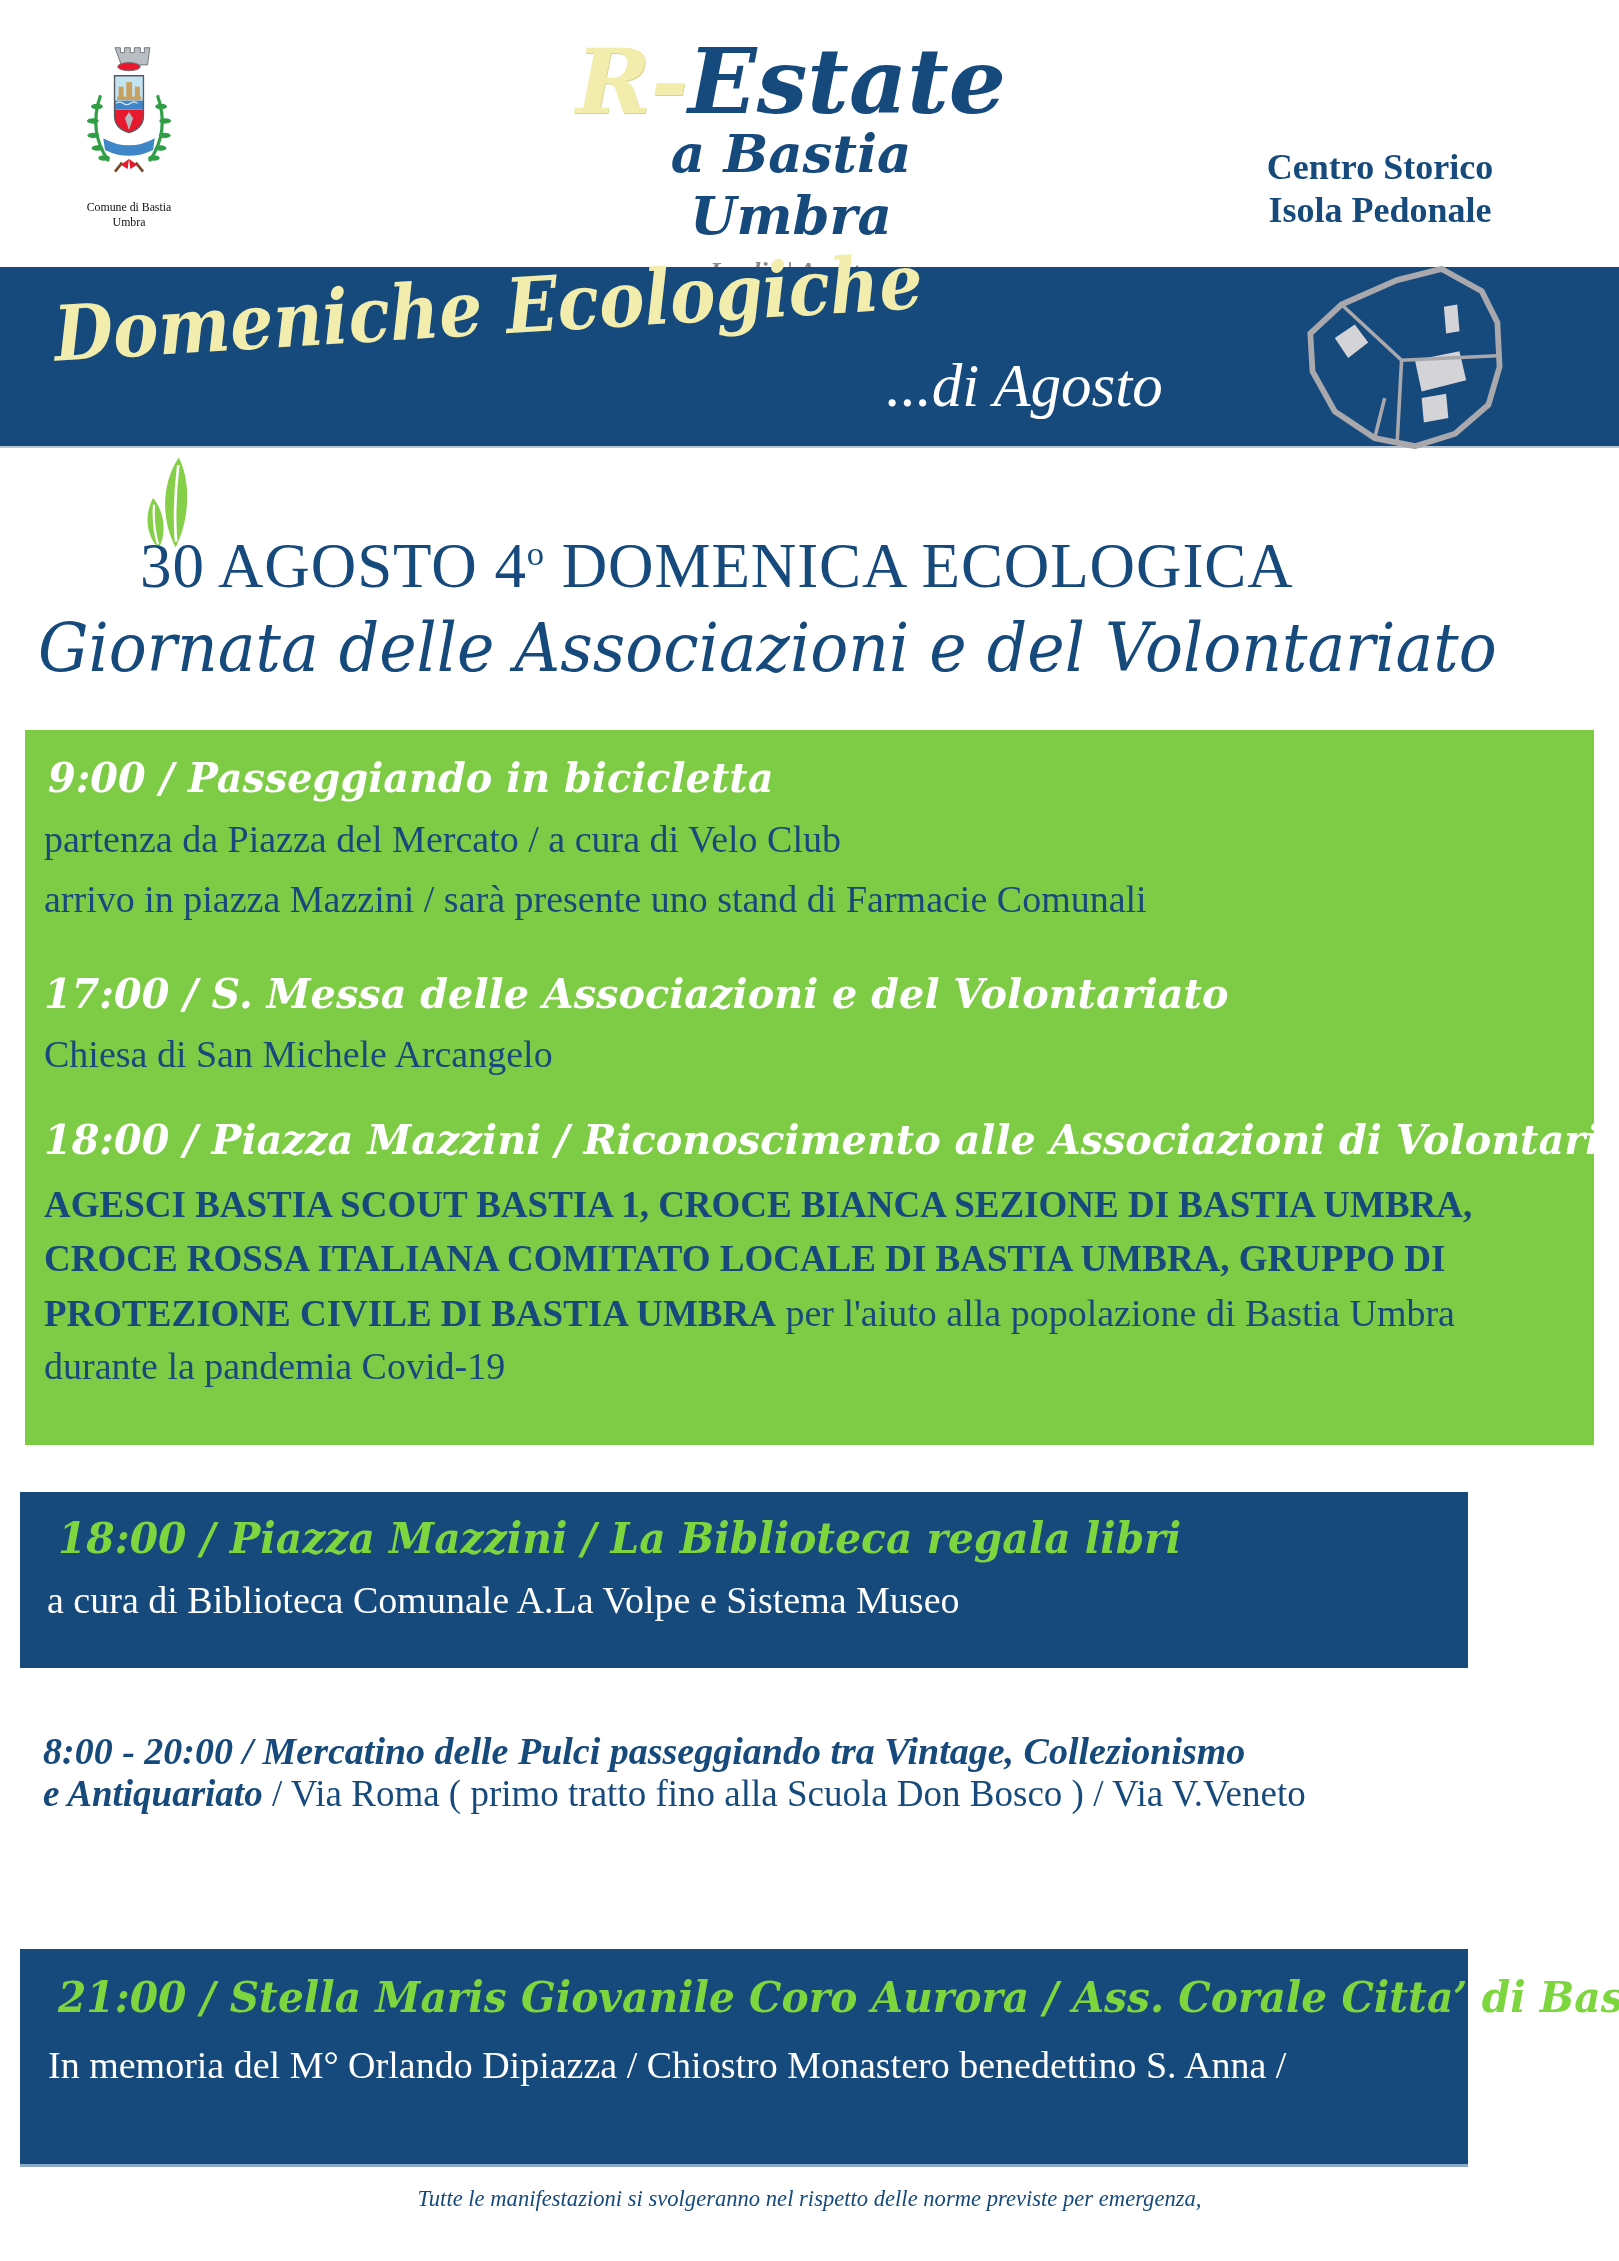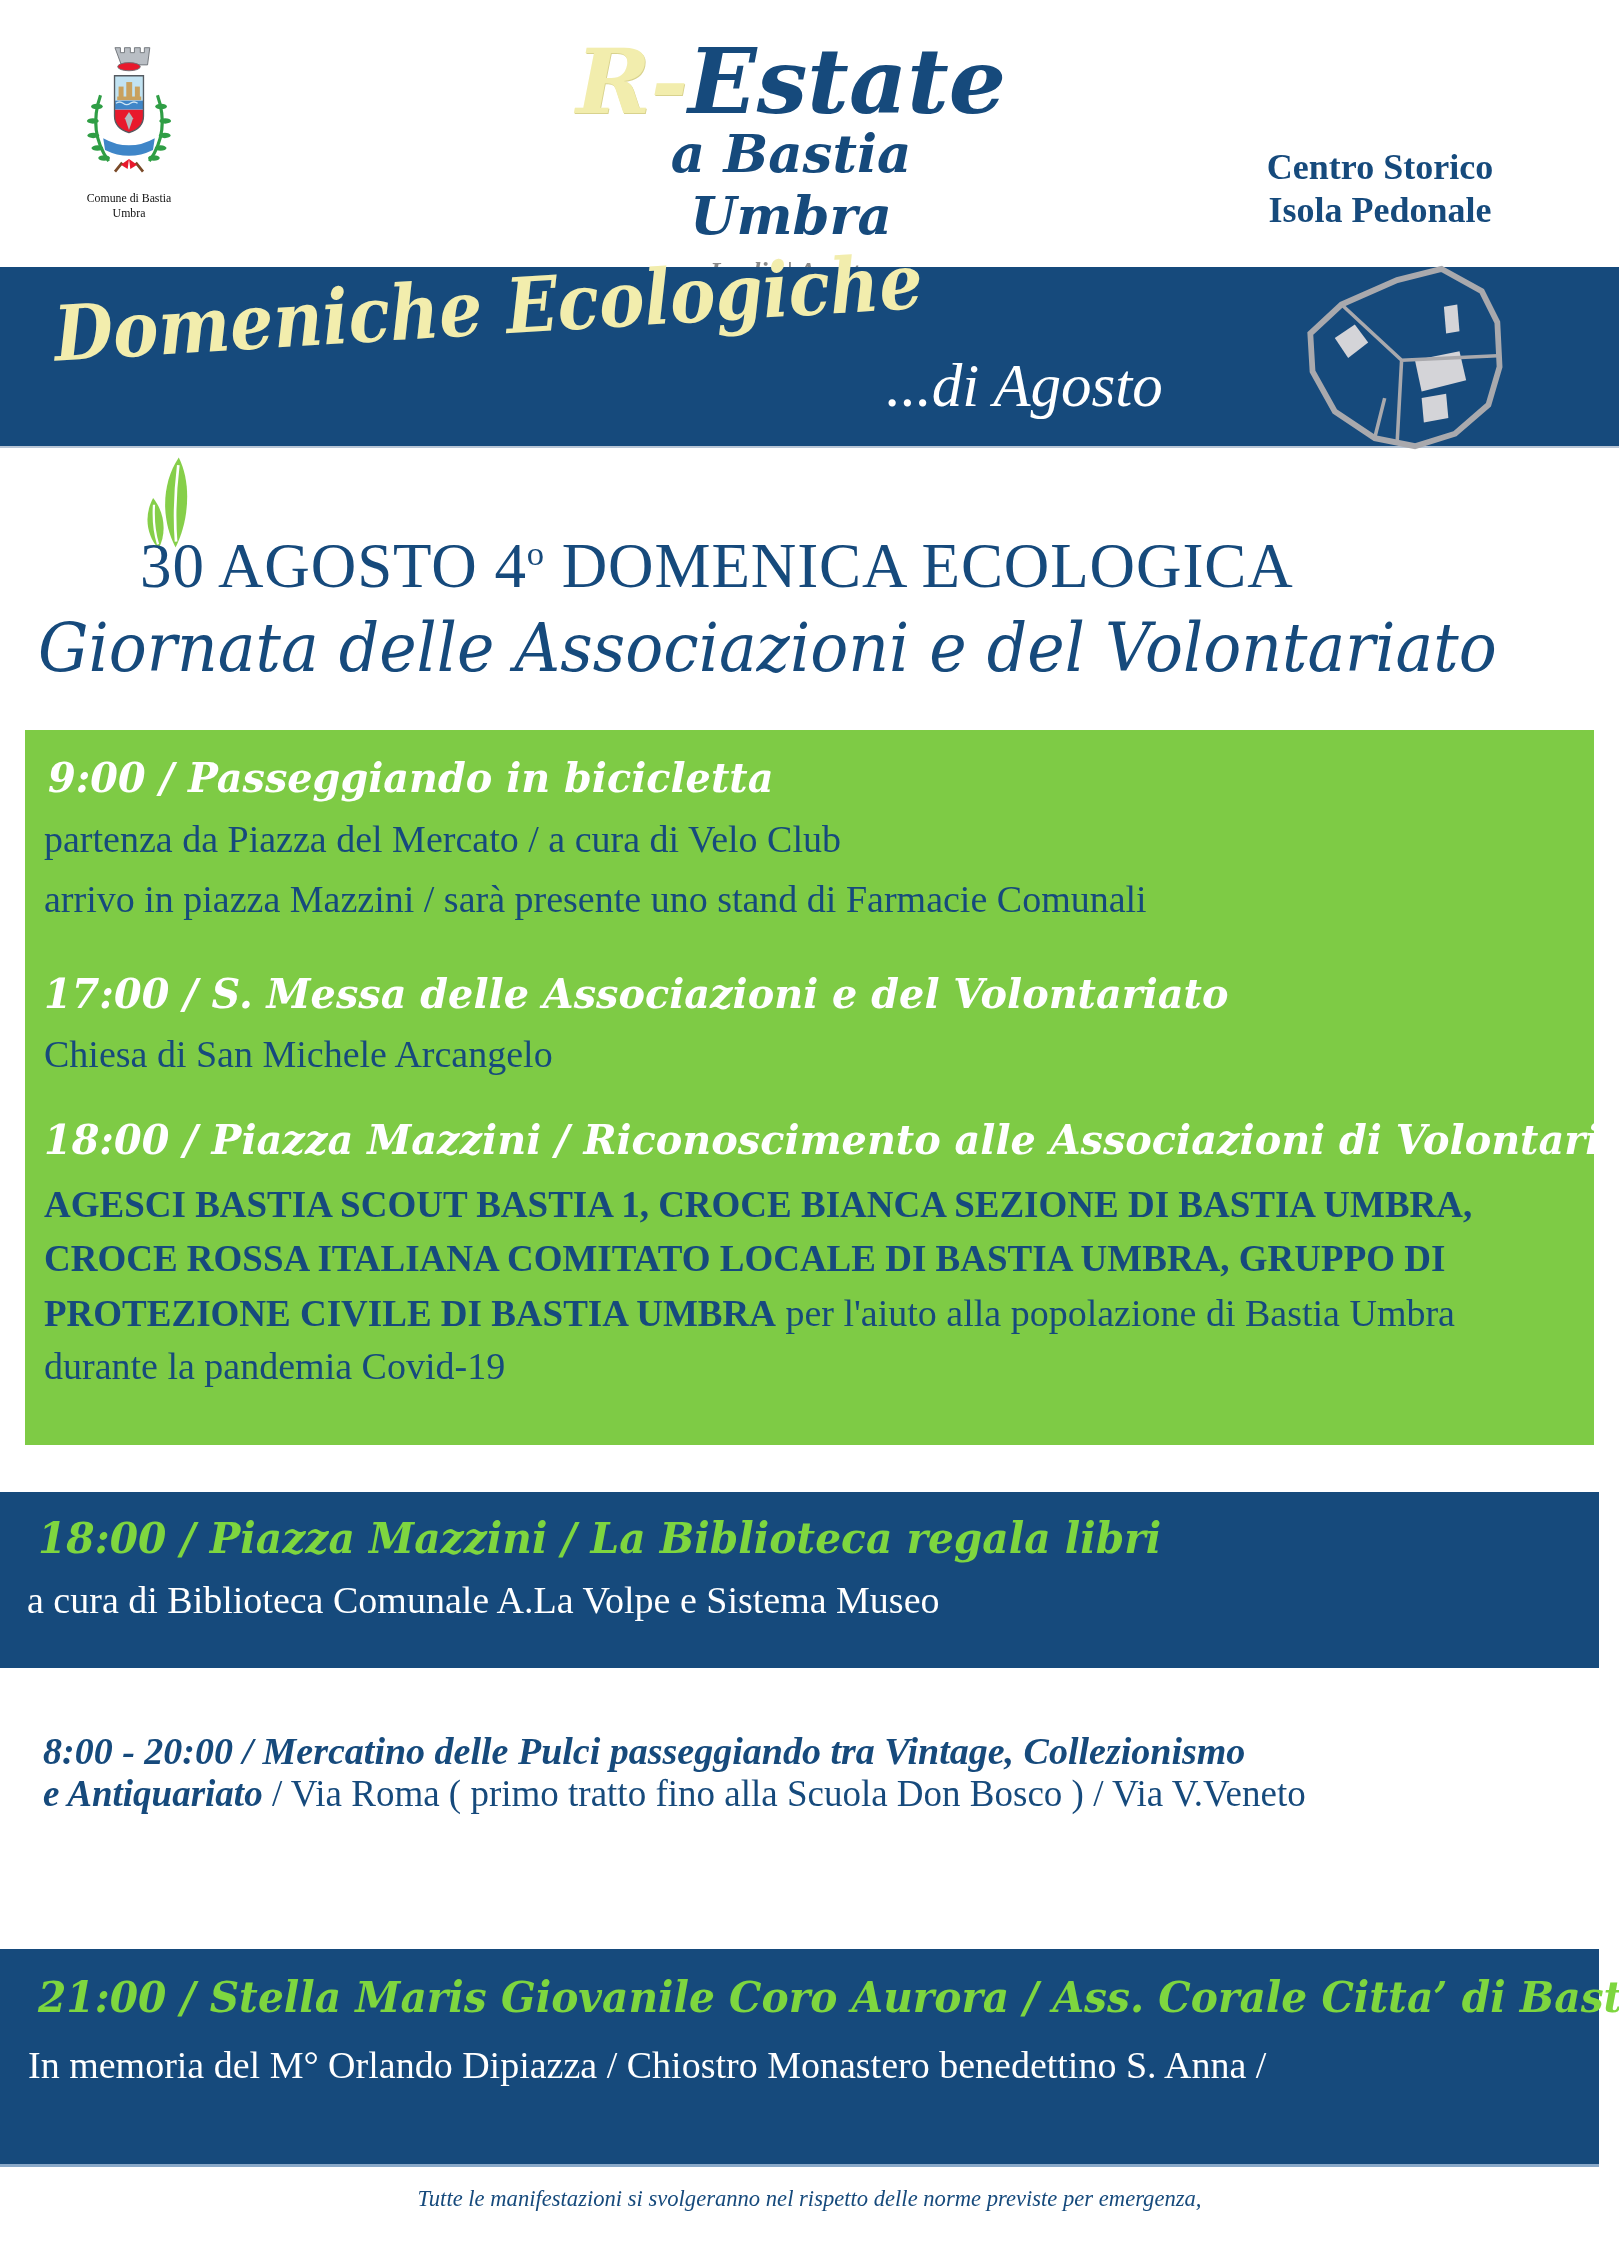--- a/index.html
+++ b/index.html
@@ -15,21 +15,21 @@
   *{margin:0;padding:0;box-sizing:border-box;}
   html,body{background:#fff;}
   .page{
     position:relative;width:1619px;height:2276px;background:#fff;overflow:hidden;
     font-family:"Liberation Serif", serif;color:var(--blue);
   }
   .script{font-family:"DejaVu Serif", serif;font-style:italic;}
 
   
   .crest{position:absolute;left:77px;top:43px;width:104px;text-align:center;}
-  .crest-caption{margin-top:10px;font-size:11.8px;color:#111;}
+  .crest-caption{margin-top:19px;font-size:11.8px;color:#111;}
   .logo{position:absolute;left:574px;top:34px;width:434px;text-align:center;}
   .logo-line1{font-family:"DejaVu Serif", serif;font-style:italic;font-weight:bold;font-size:90px;line-height:1.05;}
   .logo-line1 .r{color:var(--pale_yellow);text-shadow:0.9px 0.9px 0 #d8d28d;}
   .logo-line1 .estate{color:var(--blue);}
   .logo-line2{font-family:"DejaVu Serif", serif;font-style:italic;font-weight:bold;font-size:53px;color:var(--blue);margin-top:-6.3px;}
   .logo-months{font-style:italic;font-weight:bold;font-size:26px;color:var(--gray);margin-top:11px;}
   .centro{position:absolute;left:1217px;top:146px;width:326px;text-align:center;
           font-weight:bold;font-size:36px;color:var(--blue);line-height:1.2;}
 
   
@@ -58,21 +58,21 @@
   .gb-b2{left:19px;top:150px;}
   .gb-t2{left:19px;top:244px;}
   .gb-b3{left:19px;top:305px;}
   .gb-t3{left:19px;top:390px;}
   .gb-c1{left:19px;top:456px;}
   .gb-c2{left:19px;top:510px;}
   .gb-c3{left:19px;top:564px;}
   .gb-c4{left:19px;top:617px;}
 
   
-  .blue-box{position:absolute;left:0;width:1599px;background:var(--blue);}
+  .blue-box{position:absolute;left:20px;width:1448px;background:var(--blue);}
   .box1{top:1492px;height:176px;}
   .box2{top:1949px;height:218px;border-bottom:3.6px solid #8aa9c9;}
   .bb-title{position:absolute;font-family:"DejaVu Serif", serif;font-style:italic;font-weight:bold;font-size:42px;
             color:var(--bright_green);white-space:nowrap;line-height:1;transform:scaleX(0.97);transform-origin:0 0;}
   .bb-line{position:absolute;font-size:38px;color:#fff;white-space:nowrap;line-height:1;}
   .box1 .bb-title{left:38px;top:26px;}
   .box1 .bb-line{left:27px;top:89px;}
   .box2 .bb-title{left:38px;top:28px;}
   .box2 .l1{left:28px;top:97px;}
   .box2 .l2{left:28px;top:157px;}

